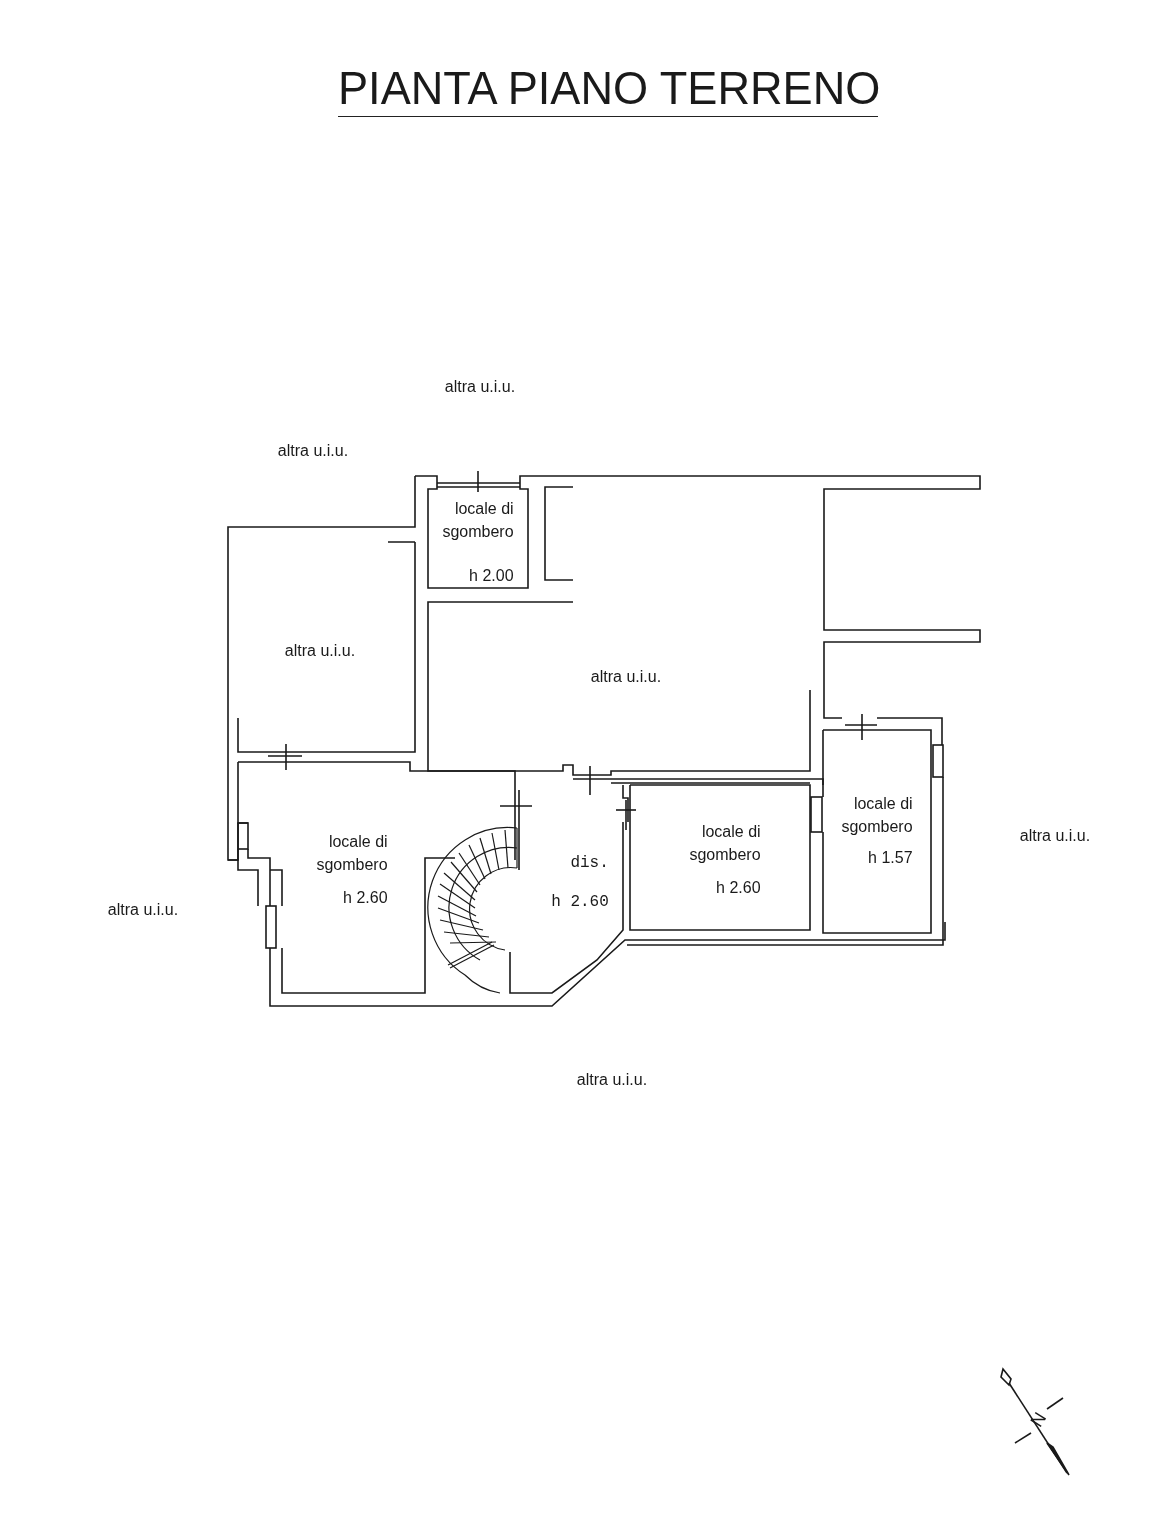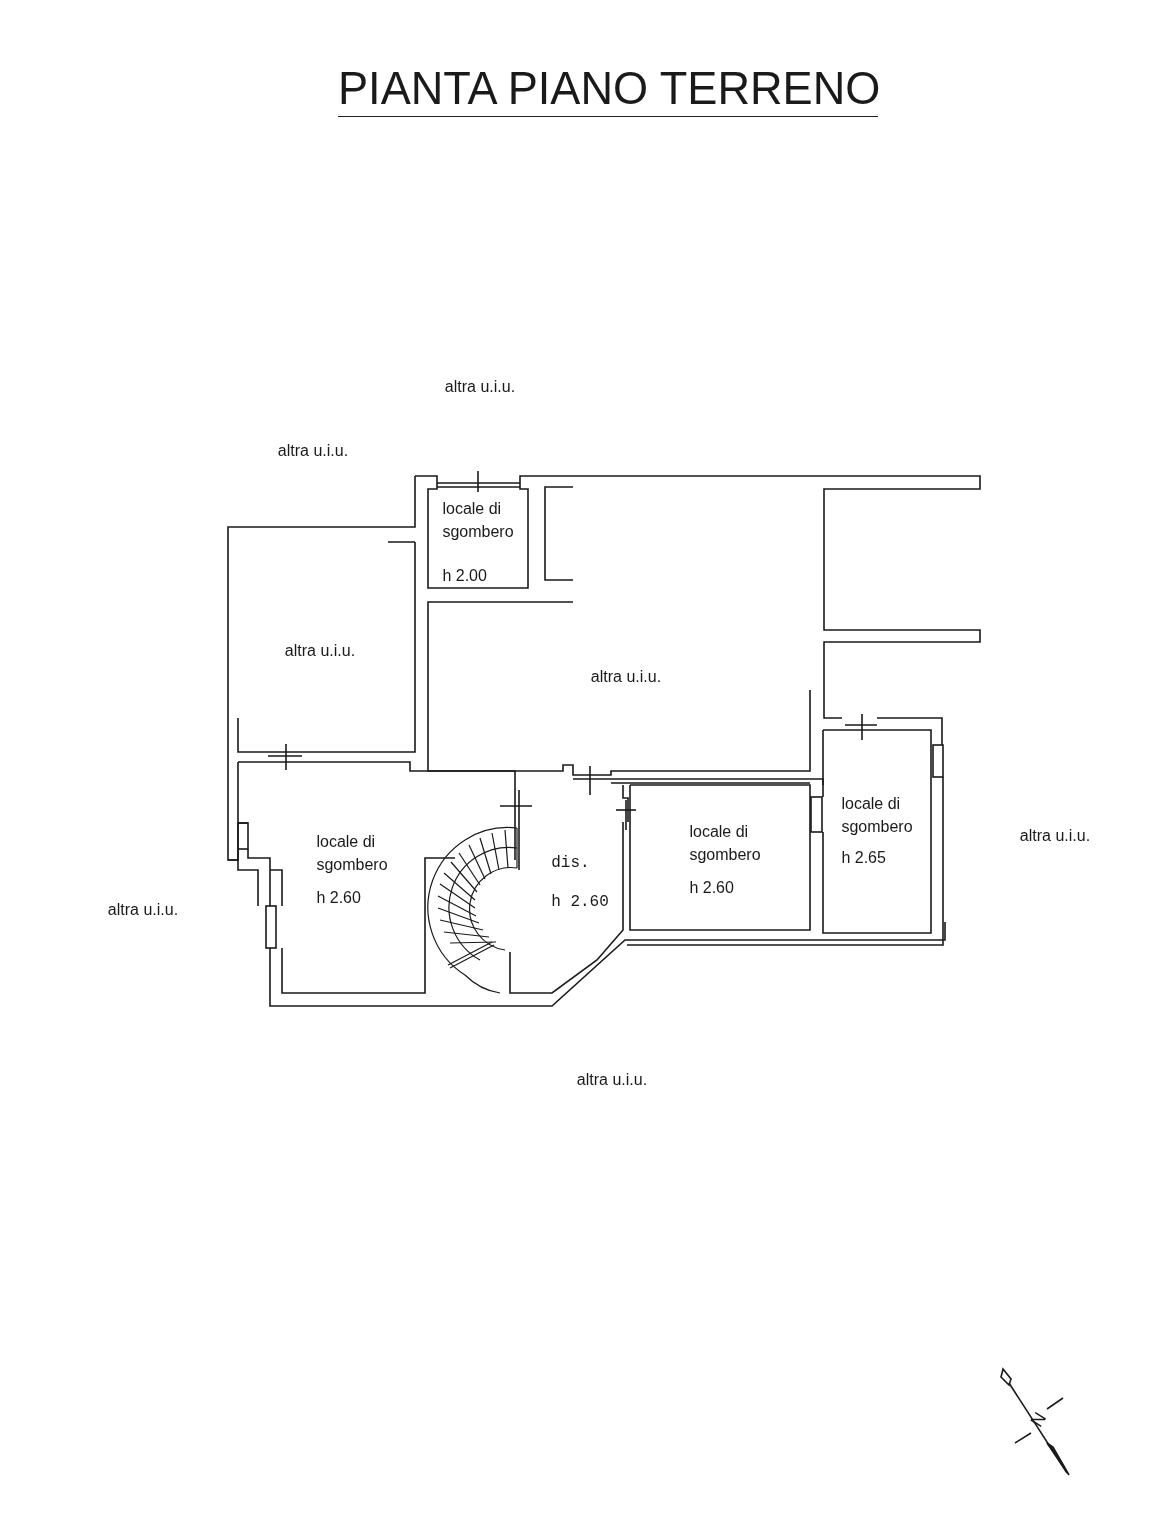--- a/index.html
+++ b/index.html
@@ -1,21 +1,21 @@
 <!DOCTYPE html>
 <html><head>
 <meta charset="utf-8">
 <style>
   html, body { margin: 0; padding: 0; background: #ffffff; }
   body { width: 1149px; height: 1535px; position: relative; overflow: hidden;
          font-family: "Liberation Sans", sans-serif; color: #1a1a1a; }
   .title { position: absolute; left: 338px; top: 64px; font-size: 47px; letter-spacing: 0px;
            font-weight: normal; line-height: 1; white-space: nowrap; transform: scaleX(0.96); transform-origin: left top; }
   .title-underline { position: absolute; left: 338px; top: 116px; width: 540px; height: 0; border-top: 1.5px solid #222; }
-  .lbl { position: absolute; font-size: 16px; line-height: 1.45; text-align: left; white-space: nowrap; transform: translateX(-50%); }
+  .lbl { position: absolute; font-size: 16px; line-height: 1.45; text-align: right; white-space: nowrap; transform: translateX(-50%); }
   svg.plan { position: absolute; left: 0; top: 0; }
   .north { position: absolute; left: 995px; top: 1365px; }
 </style>
 </head>
 <body>
 
 <div class="title">PIANTA PIANO TERRENO</div>
 <div class="title-underline"></div>
 
 <svg class="plan" width="1149" height="1535" viewBox="0 0 1149 1535" fill="none" stroke="#1a1a1a" stroke-width="1.6">
@@ -122,21 +122,21 @@
   <div style="margin-top:16px">h 2.60</div>
 </div>
 <div class="lbl" style="left:725px; top:820px;">
   <div>locale di</div>
   <div>sgombero</div>
   <div style="margin-top:10px">h 2.60</div>
 </div>
 <div class="lbl" style="left:877px; top:792px;">
   <div>locale di</div>
   <div>sgombero</div>
-  <div style="margin-top:8px">h 2.65</div>
+  <div style="margin-top:8px">h 1.57</div>
 </div>
 
 <svg class="north" width="90" height="120" viewBox="0 0 90 120" fill="none" stroke="#1a1a1a" stroke-width="1.6">
   <path d="M8 4 L6 12 L14 20 L16 14 Z"></path>
   <line x1="14" y1="18" x2="72" y2="108"></line>
   <path d="M52 78 L74 110 L58 82 Z" fill="#1a1a1a"></path>
   <line x1="52" y1="44" x2="68" y2="33"></line>
   <line x1="20" y1="78" x2="36" y2="68"></line>
   <text x="40" y="66" font-family="Liberation Sans, sans-serif" font-size="18" fill="#1a1a1a" stroke="none" transform="rotate(-58 40 60)">N</text>
 </svg>

